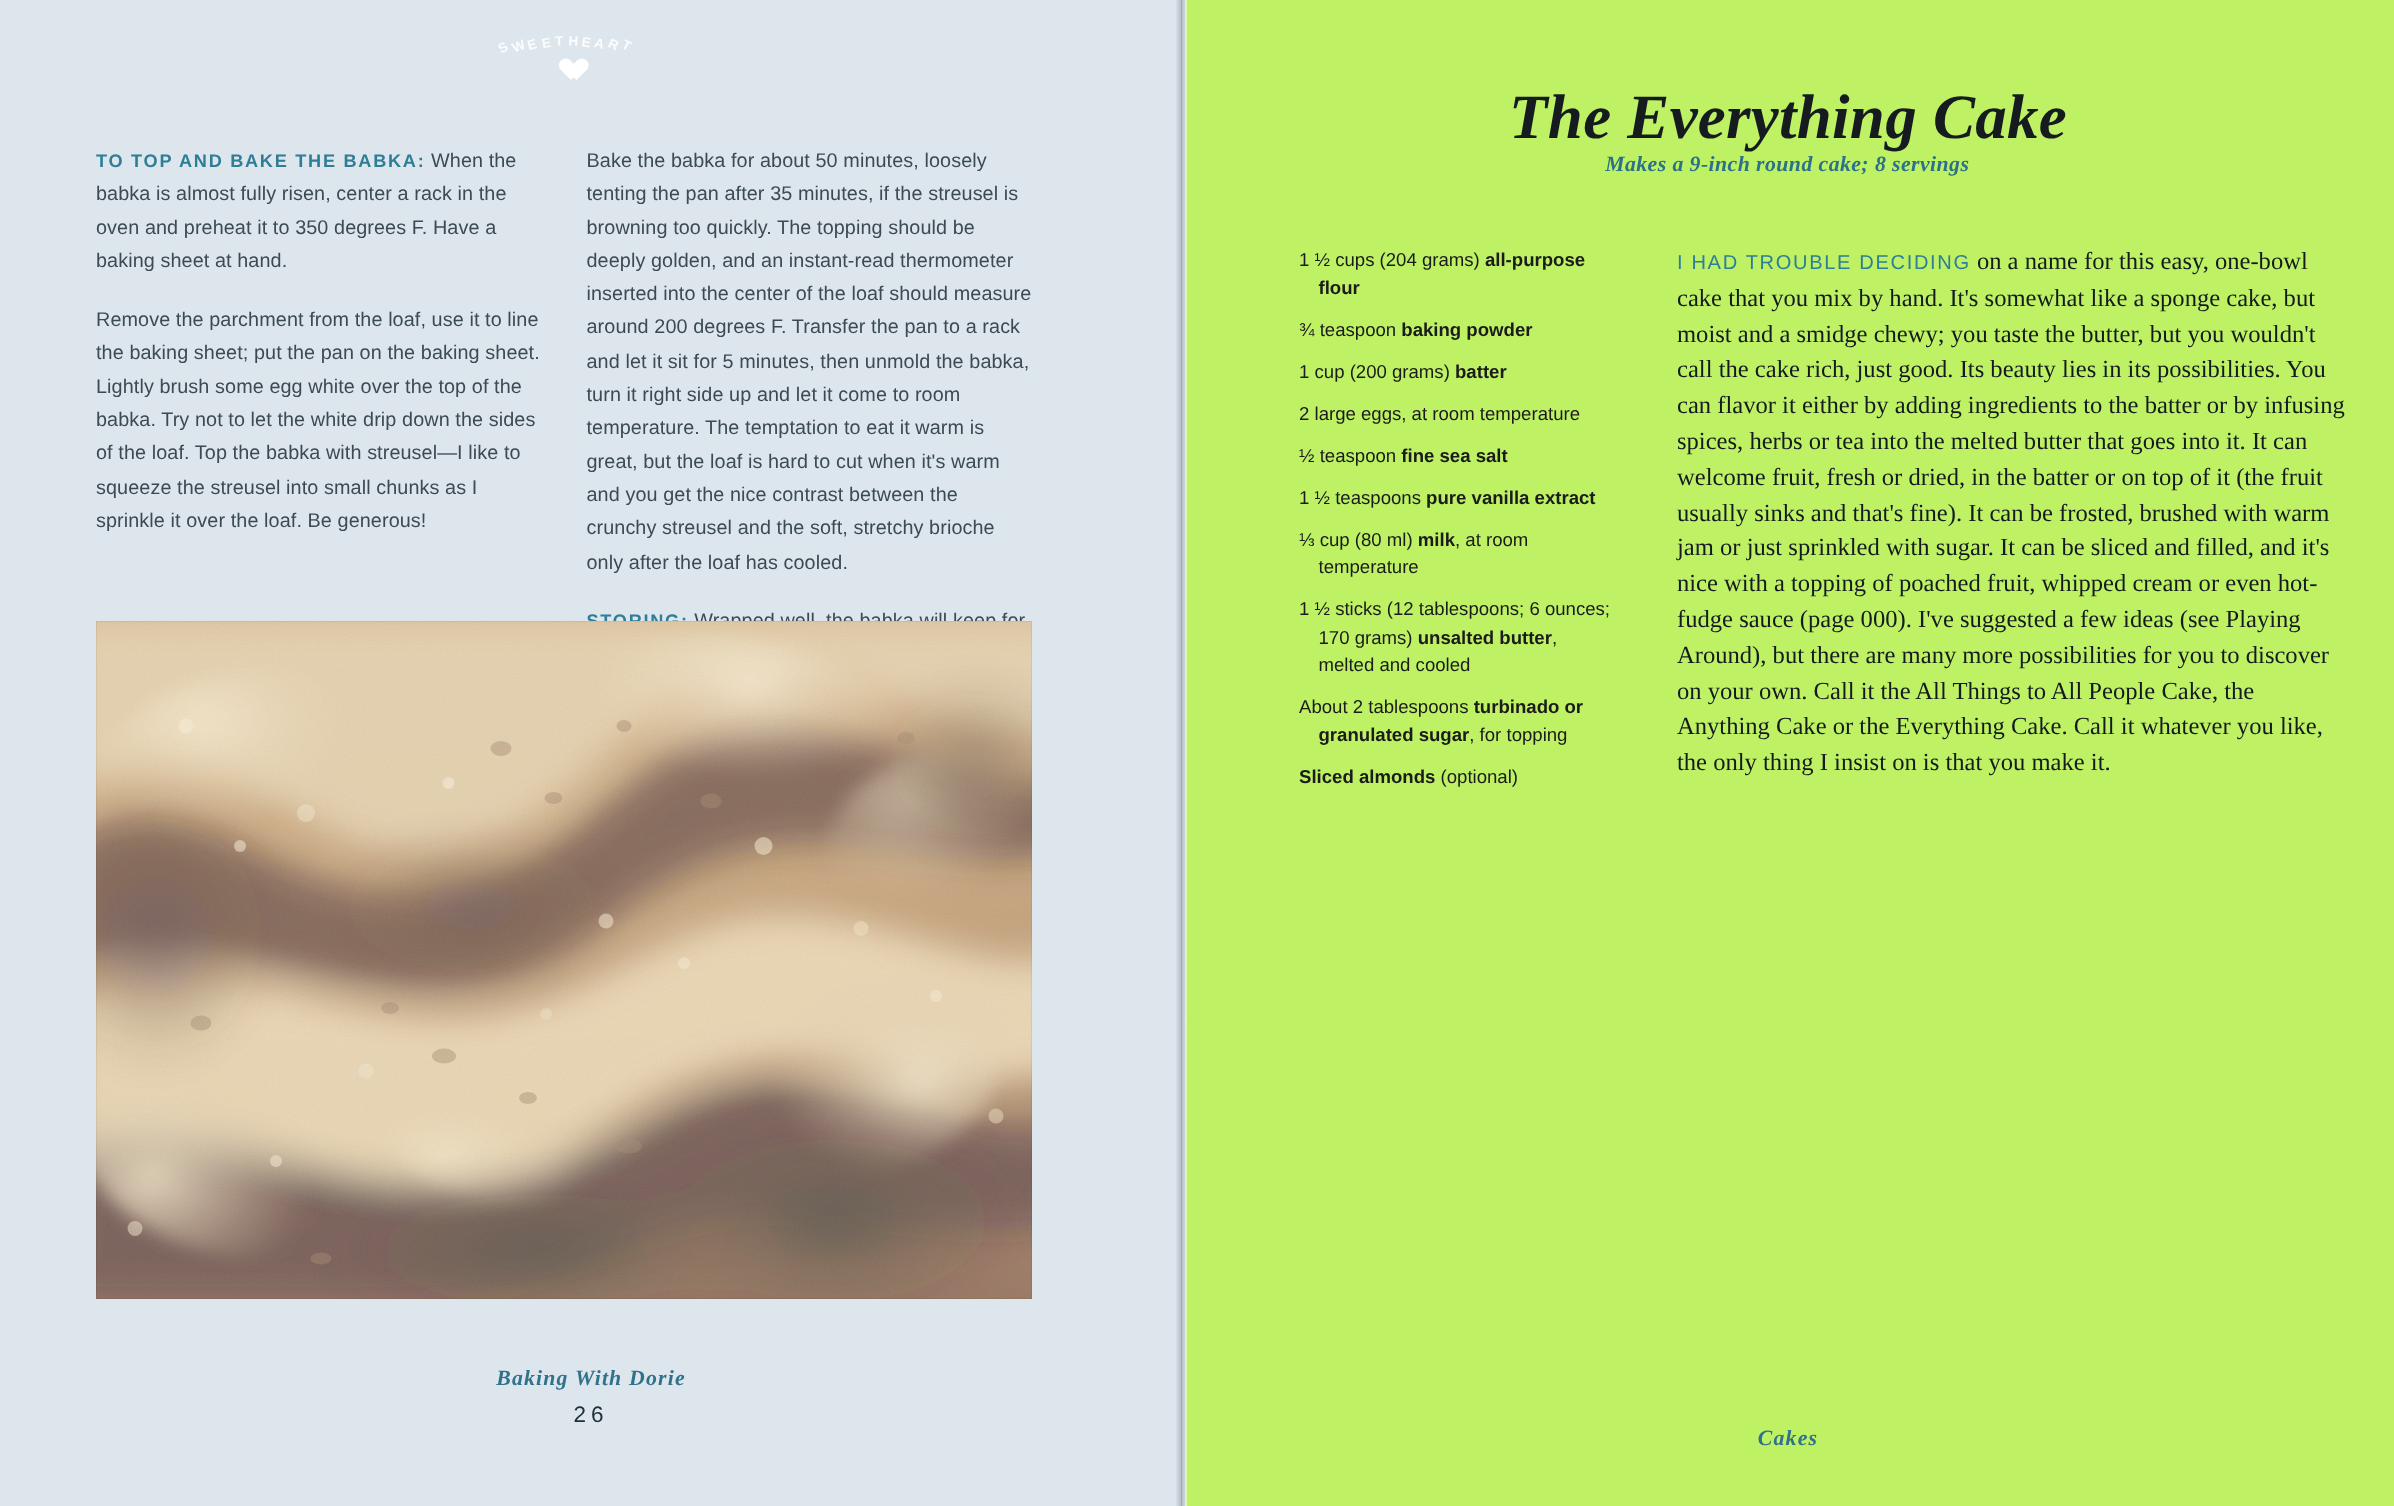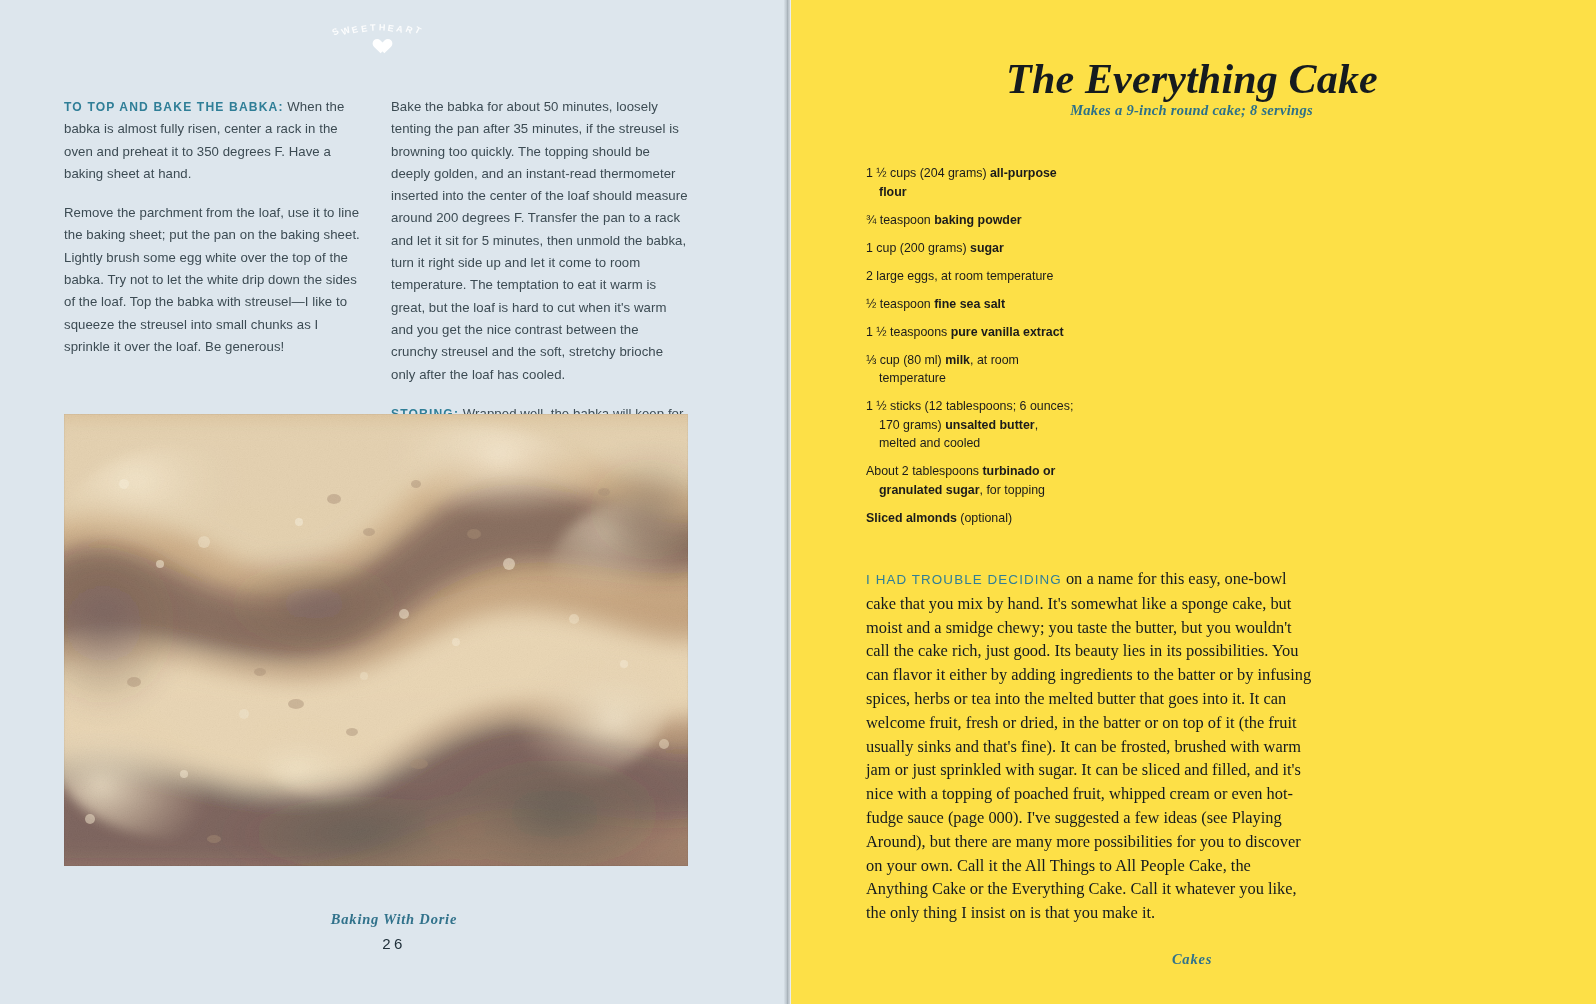--- a/index.html
+++ b/index.html
@@ -21,21 +21,21 @@
     background: #dde6ed;
     box-sizing: border-box;
   }
   .gutter-shadow {
     position: absolute; top: 0; right: 0; width: 10px; height: 100%;
     background: linear-gradient(to right, rgba(255,255,255,0) 0%, rgba(140,152,160,0.0) 55%, rgba(150,160,168,0.55) 92%, rgba(120,132,140,0.75) 100%);
   }
   .page-right {
     position: relative;
     width: 808px; height: 1004px;
-    background: #fde047;
+    background: #bef264;
     box-sizing: border-box;
   }
   .gutter-line {
     position: absolute; top: 0; left: 0; width: 3px; height: 100%;
     background: linear-gradient(to right, #b6bfc6 0%, #ccd4da 60%, #ffffff 100%);
   }
 
   
   .chapter-mark {
     position: absolute; left: 308px; top: 22px;
@@ -121,21 +121,21 @@
     text-align: center;
     font-family: "Liberation Serif", serif;
     font-style: italic; font-weight: 700;
     font-size: 14.5px; color: #2c7089;
     letter-spacing: .02em;
   }
 
   .right-top {
     position: absolute; left: 78px; top: 162px;
     width: 700px;
-    display: flex; gap: 40px; flex-direction: column;
+    display: flex; gap: 40px;
   }
   .ing-col { width: 212px; padding-top: 2px; }
   .ing-item {
     font-size: 12.4px; line-height: 18.5px;
     color: #1b1b1b; margin: 0 0 9.5px 0;
     padding-left: 13px; text-indent: -13px;
   }
   .ing-item:last-child { margin-bottom: 0; }
   .ing-item b { font-weight: 700; }
 
@@ -301,21 +301,21 @@
   <div class="page-right">
     <div class="gutter-line"></div>
 
     <div class="recipe-title">The Everything Cake</div>
     <div class="recipe-sub">Makes a 9-inch round cake; 8 servings</div>
 
     <div class="right-top">
       <div class="ing-col" id="ingcol">
           <div class="ing-item">1 ½ cups (204 grams) <b>all-purpose flour</b></div>
           <div class="ing-item">¾ teaspoon <b>baking powder</b></div>
-          <div class="ing-item">1 cup (200 grams) <b>sugar</b></div>
+          <div class="ing-item">1 cup (200 grams) <b>batter</b></div>
           <div class="ing-item">2 large eggs, at room temperature</div>
           <div class="ing-item">½ teaspoon <b>fine sea salt</b></div>
           <div class="ing-item">1 ½ teaspoons <b>pure vanilla extract</b></div>
           <div class="ing-item">⅓ cup (80 ml) <b>milk</b>, at room temperature</div>
           <div class="ing-item">1 ½ sticks (12 tablespoons; 6 ounces; 170 grams) <b>unsalted butter</b>, melted and cooled</div>
           <div class="ing-item">About 2 tablespoons <b>turbinado or granulated sugar</b>, for topping</div>
           <div class="ing-item"><b>Sliced almonds</b> (optional)</div>
         </div>
       <div class="head-col">
         <p class="headnote" id="headnote"><span class="smallcaps">I HAD TROUBLE DECIDING</span> on a name for this easy, one-bowl cake that you mix by hand. It's somewhat like a sponge cake, but moist and a smidge chewy; you taste the butter, but you wouldn't call the cake rich, just good. Its beauty lies in its possibilities. You can flavor it either by adding ingredients to the batter or by infusing spices, herbs or tea into the melted butter that goes into it. It can welcome fruit, fresh or dried, in the batter or on top of it (the fruit usually sinks and that's fine). It can be frosted, brushed with warm jam or just sprinkled with sugar. It can be sliced and filled, and it's nice with a topping of poached fruit, whipped cream or even hot-fudge sauce (page 000). I've suggested a few ideas (see Playing Around), but there are many more possibilities for you to discover on your own. Call it the All Things to All People Cake, the Anything Cake or the Everything Cake. Call it whatever you like, the only thing I insist on is that you make it.</p>

